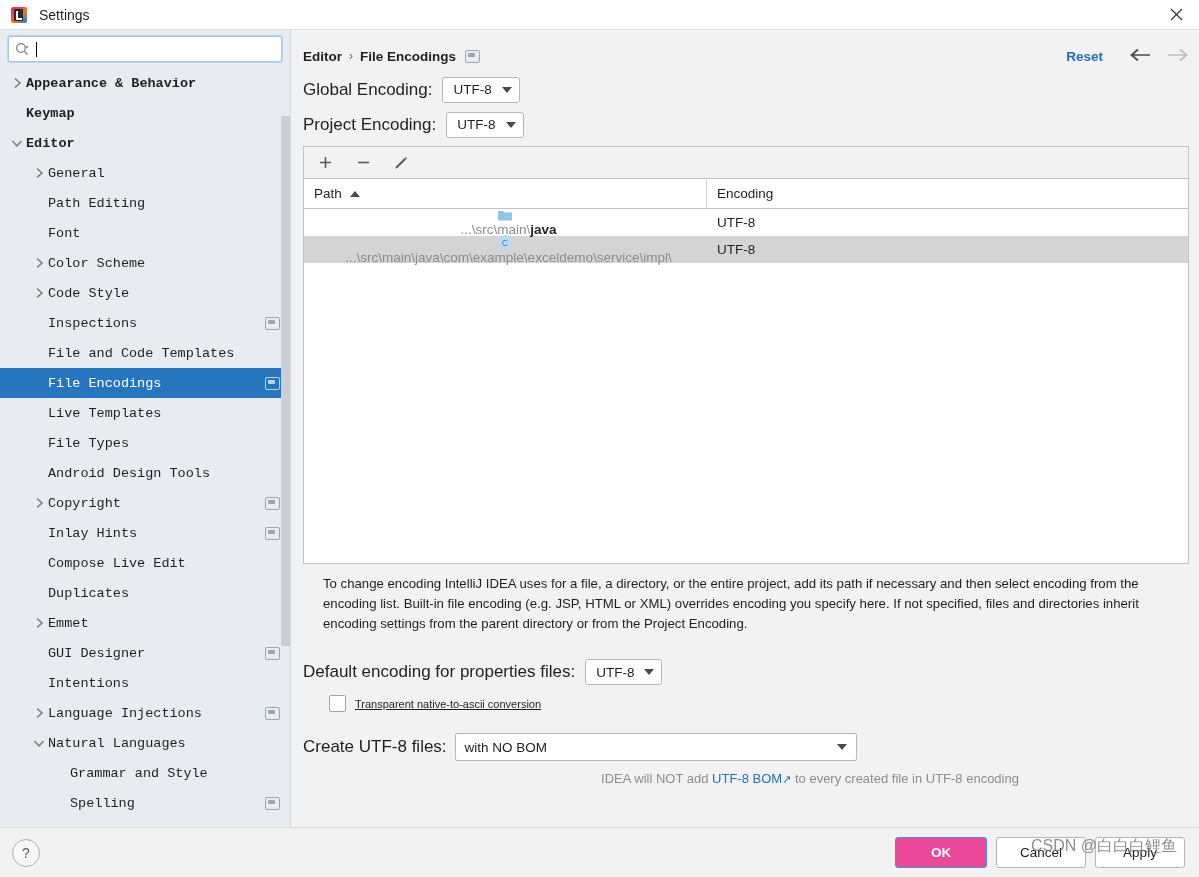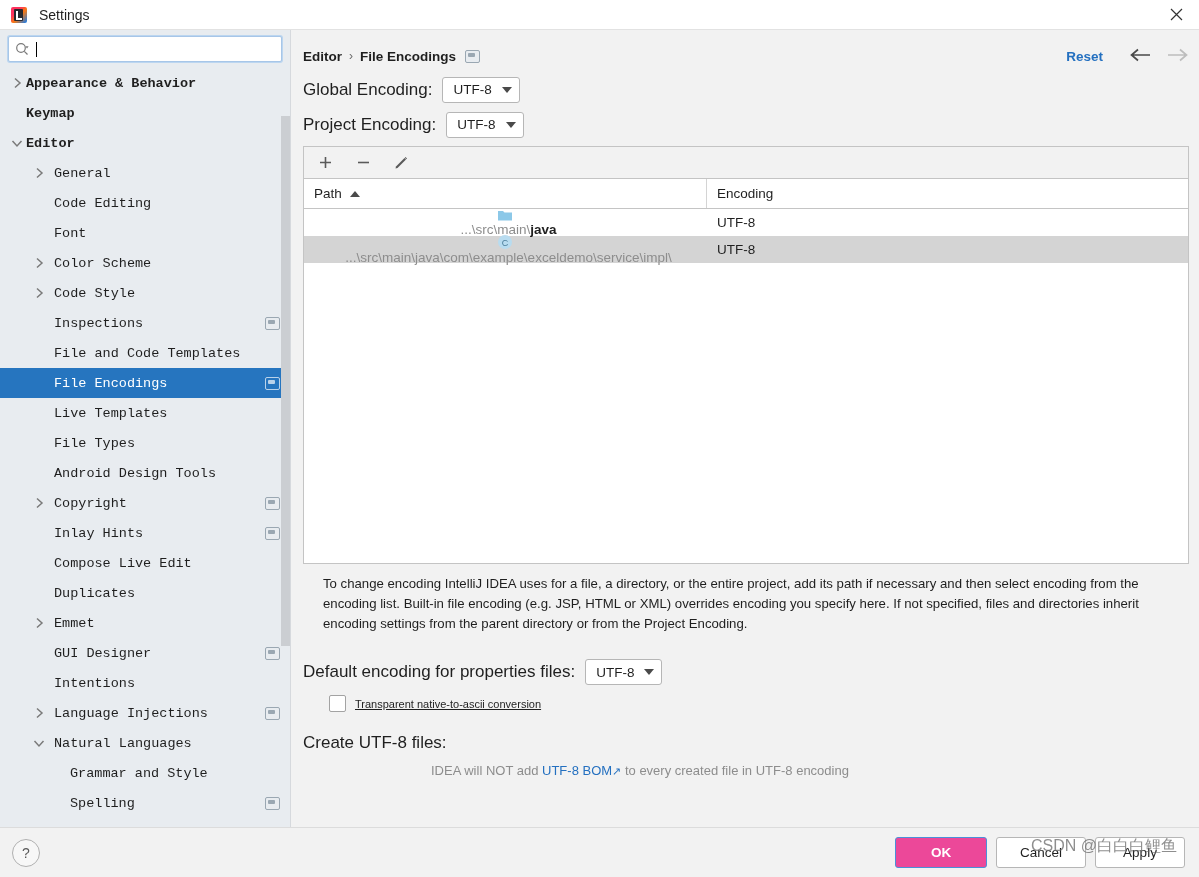--- a/index.html
+++ b/index.html
@@ -137,21 +137,21 @@
     align-items: center;
     justify-content: center;
   }
   .tree-label {
     font-size: 13.5px;
     flex: 1;
     overflow: hidden;
     text-overflow: ellipsis;
   }
   .tree-item.lvl0 { padding-left: 8px; }
-  .tree-item.lvl1 { padding-left: 30px; gap: 6px; }
+  .tree-item.lvl1 { padding-left: 30px; }
   .tree-item.lvl2 { padding-left: 52px; }
   .tree-item.lvl0 .tree-label,
   .tree-item.bold .tree-label { font-weight: bold; }
 
   .badge {
     width: 13px; height: 11px;
     border: 1px solid #9aa7b2;
     border-radius: 2px;
     background: #e8ecf0;
     flex: 0 0 auto;
@@ -354,20 +354,21 @@
     padding: 0 9px 0 9px;
     margin-left: 8px;
     box-sizing: border-box;
     font-size: 13.5px;
   }
   .hint {
     margin-top: 10px;
     padding-left: 128px;
     font-size: 13px;
     color: #8d8d8d;
+    text-align: center;
   }
   .hint .lnk { color: #2470c0; }
   .ext-arrow { color: #2470c0; font-size: 11px; }
 
   
   .footer {
     height: 50px;
     background: #f2f2f2;
     border-top: 1px solid #dcdcdc;
     display: flex;
@@ -468,21 +469,21 @@
         <div class="tree-item lvl1">
           <span class="arrow">
             <svg width="9" height="12" viewBox="0 0 9 12">
               <path d="M2 1.5 L7 6 L2 10.5" stroke="#7a7a7a" stroke-width="1.5" fill="none"></path>
             </svg>
           </span>
           <span class="tree-label">General</span>
         </div>
         <div class="tree-item lvl1">
           <span class="arrow"></span>
-          <span class="tree-label">Code Editing</span>
+          <span class="tree-label">Path Editing</span>
         </div>
         <div class="tree-item lvl1">
           <span class="arrow"></span>
           <span class="tree-label">Font</span>
         </div>
         <div class="tree-item lvl1">
           <span class="arrow">
             <svg width="9" height="12" viewBox="0 0 9 12">
               <path d="M2 1.5 L7 6 L2 10.5" stroke="#7a7a7a" stroke-width="1.5" fill="none"></path>
             </svg>
@@ -701,20 +702,24 @@
       </span>
     </div>
 
     <div class="check-row">
       <span class="checkbox"></span>
       <span class="check-label">Transparent native-to-ascii conversion</span>
     </div>
 
     <div class="bottom-row" style="margin-top:21px;">
       <span class="field-label">Create UTF-8 files:</span>
+      <span class="wide-combo">
+        <span>with NO BOM</span>
+        <span class="tri-down"></span>
+      </span>
     </div>
 
     <div class="hint">
       <span>IDEA will NOT add </span><span class="lnk">UTF-8 BOM</span><span class="ext-arrow">↗</span><span> to every created file in UTF-8 encoding</span>
     </div>
 
   </div>
 </div>
 
 <div class="footer">

